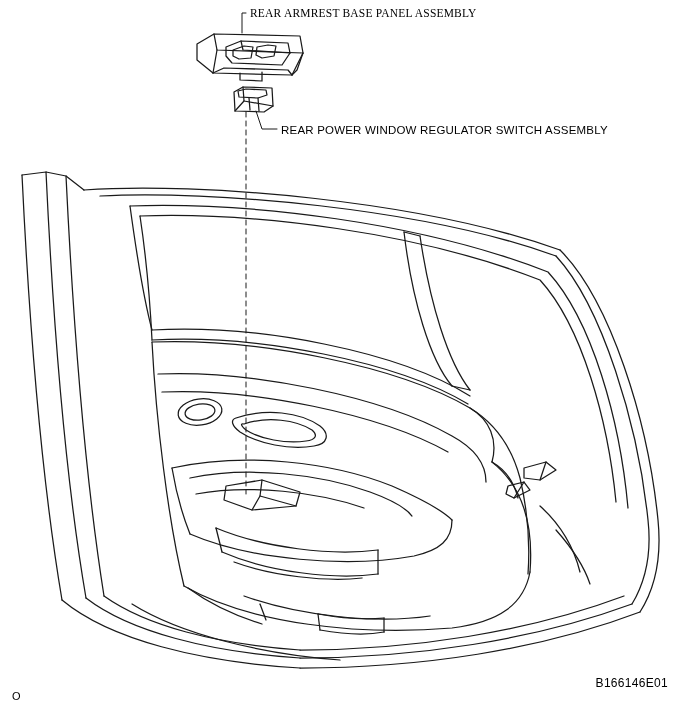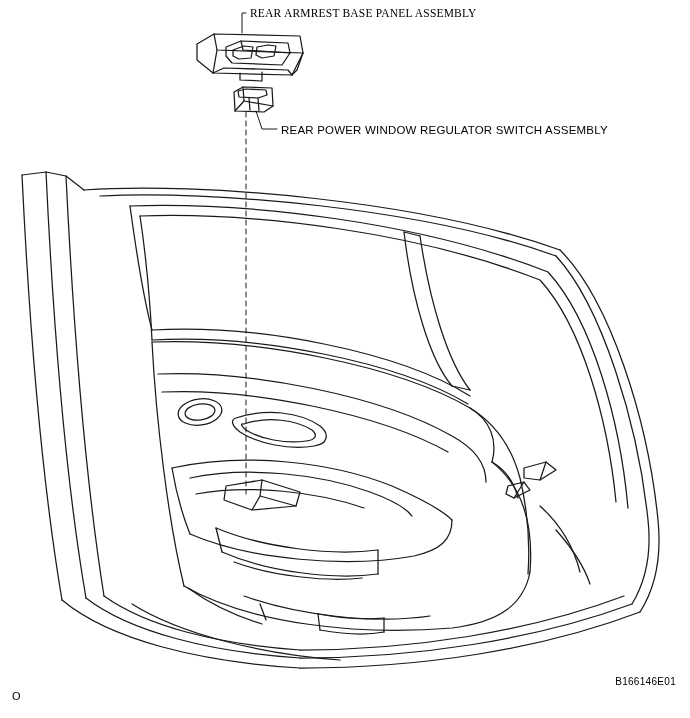--- a/index.html
+++ b/index.html
@@ -33,23 +33,23 @@
     left: 250px;
     top: 7px;
     font-family: Liberation Serif, serif;
   }
   #label-switch {
     left: 281px;
     top: 124px;
   }
   #figure-code {
     position: absolute;
-    right: 14px;
+    right: 22px;
     top: 676px;
-    font-size: 10px;
+    font-size: 12px;
     letter-spacing: 0.3px;
     color: #000;
     text-align: center;
   }
   #page-marker {
     position: absolute;
     left: 12px;
     top: 690px;
     font-size: 11px;
     color: #000;

